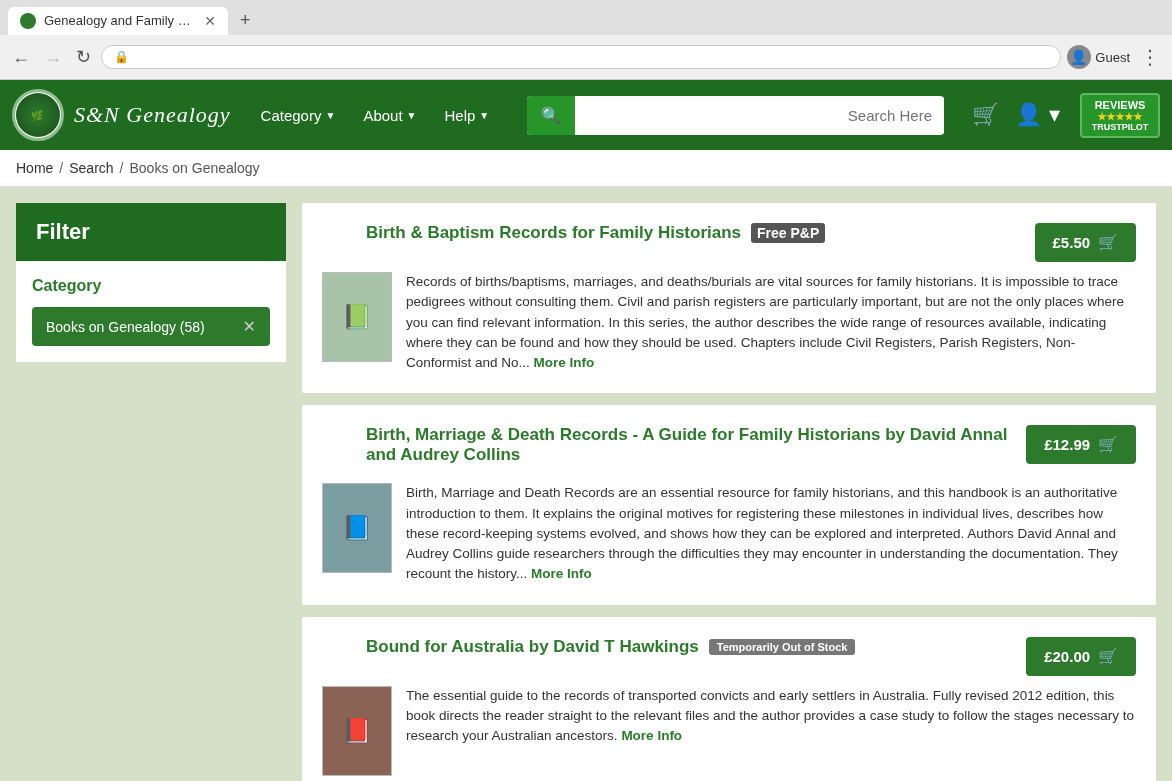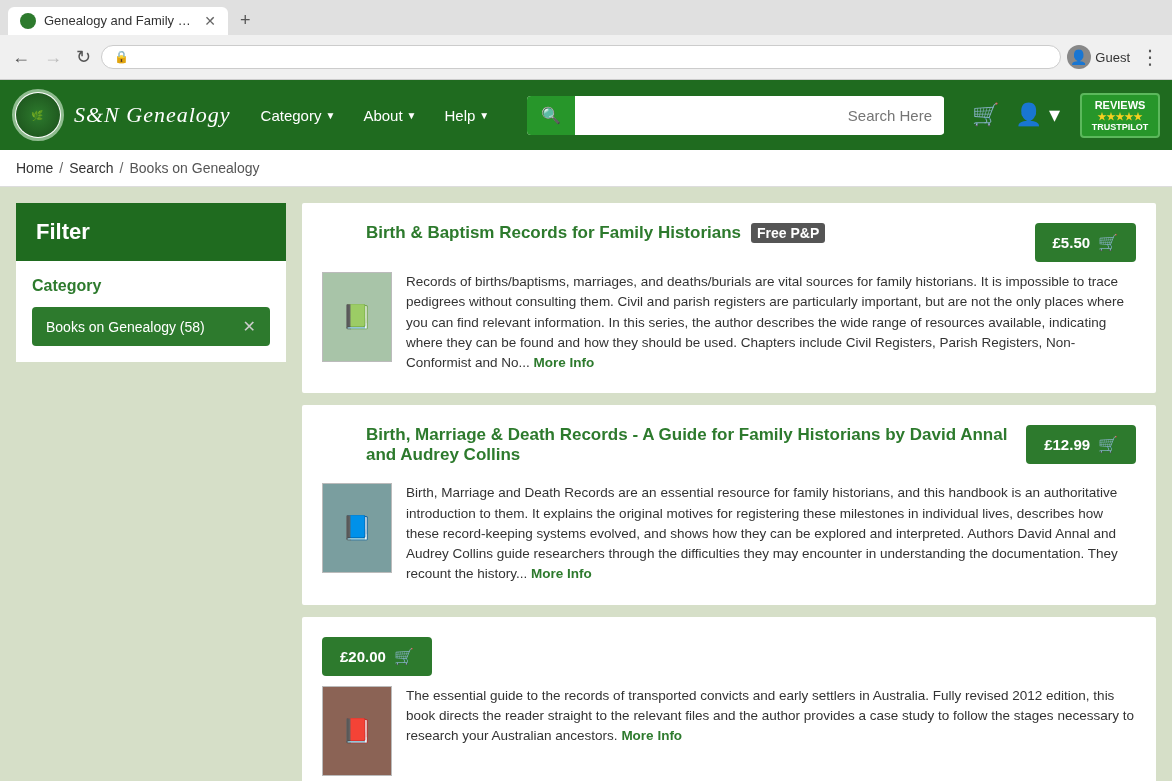--- a/index.html
+++ b/index.html
@@ -201,20 +201,24 @@
         </div>
         <div class="product-desc">
           <span>Birth, Marriage and Death Records are an essential resource for family historians, and this handbook is an authoritative introduction to them. It explains the original motives for registering these milestones in individual lives, describes how these record-keeping systems evolved, and shows how they can be explored and interpreted. Authors David Annal and Audrey Collins guide researchers through the difficulties they may encounter in understanding the documentation. They recount the history...</span>
           <a class="more-info">More Info</a>
         </div>
       </div>
     </div>
 
     <div class="product-card">
       <div class="product-header-row">
+        <div class="product-title">
+          <span class="product-title-text">Bound for Australia by David T Hawkings</span>
+          <span class="badge-stock">Temporarily Out of Stock</span>
+        </div>
         <button class="add-to-cart-btn">
           <span>£20.00</span>
           <span class="cart-icon">🛒</span>
         </button>
       </div>
       <div class="product-body">
         <div class="product-img" style="background:#8b6355;">
           <span style="font-size:24px; color:#5a3a2a;">📕</span>
         </div>
         <div class="product-desc">

